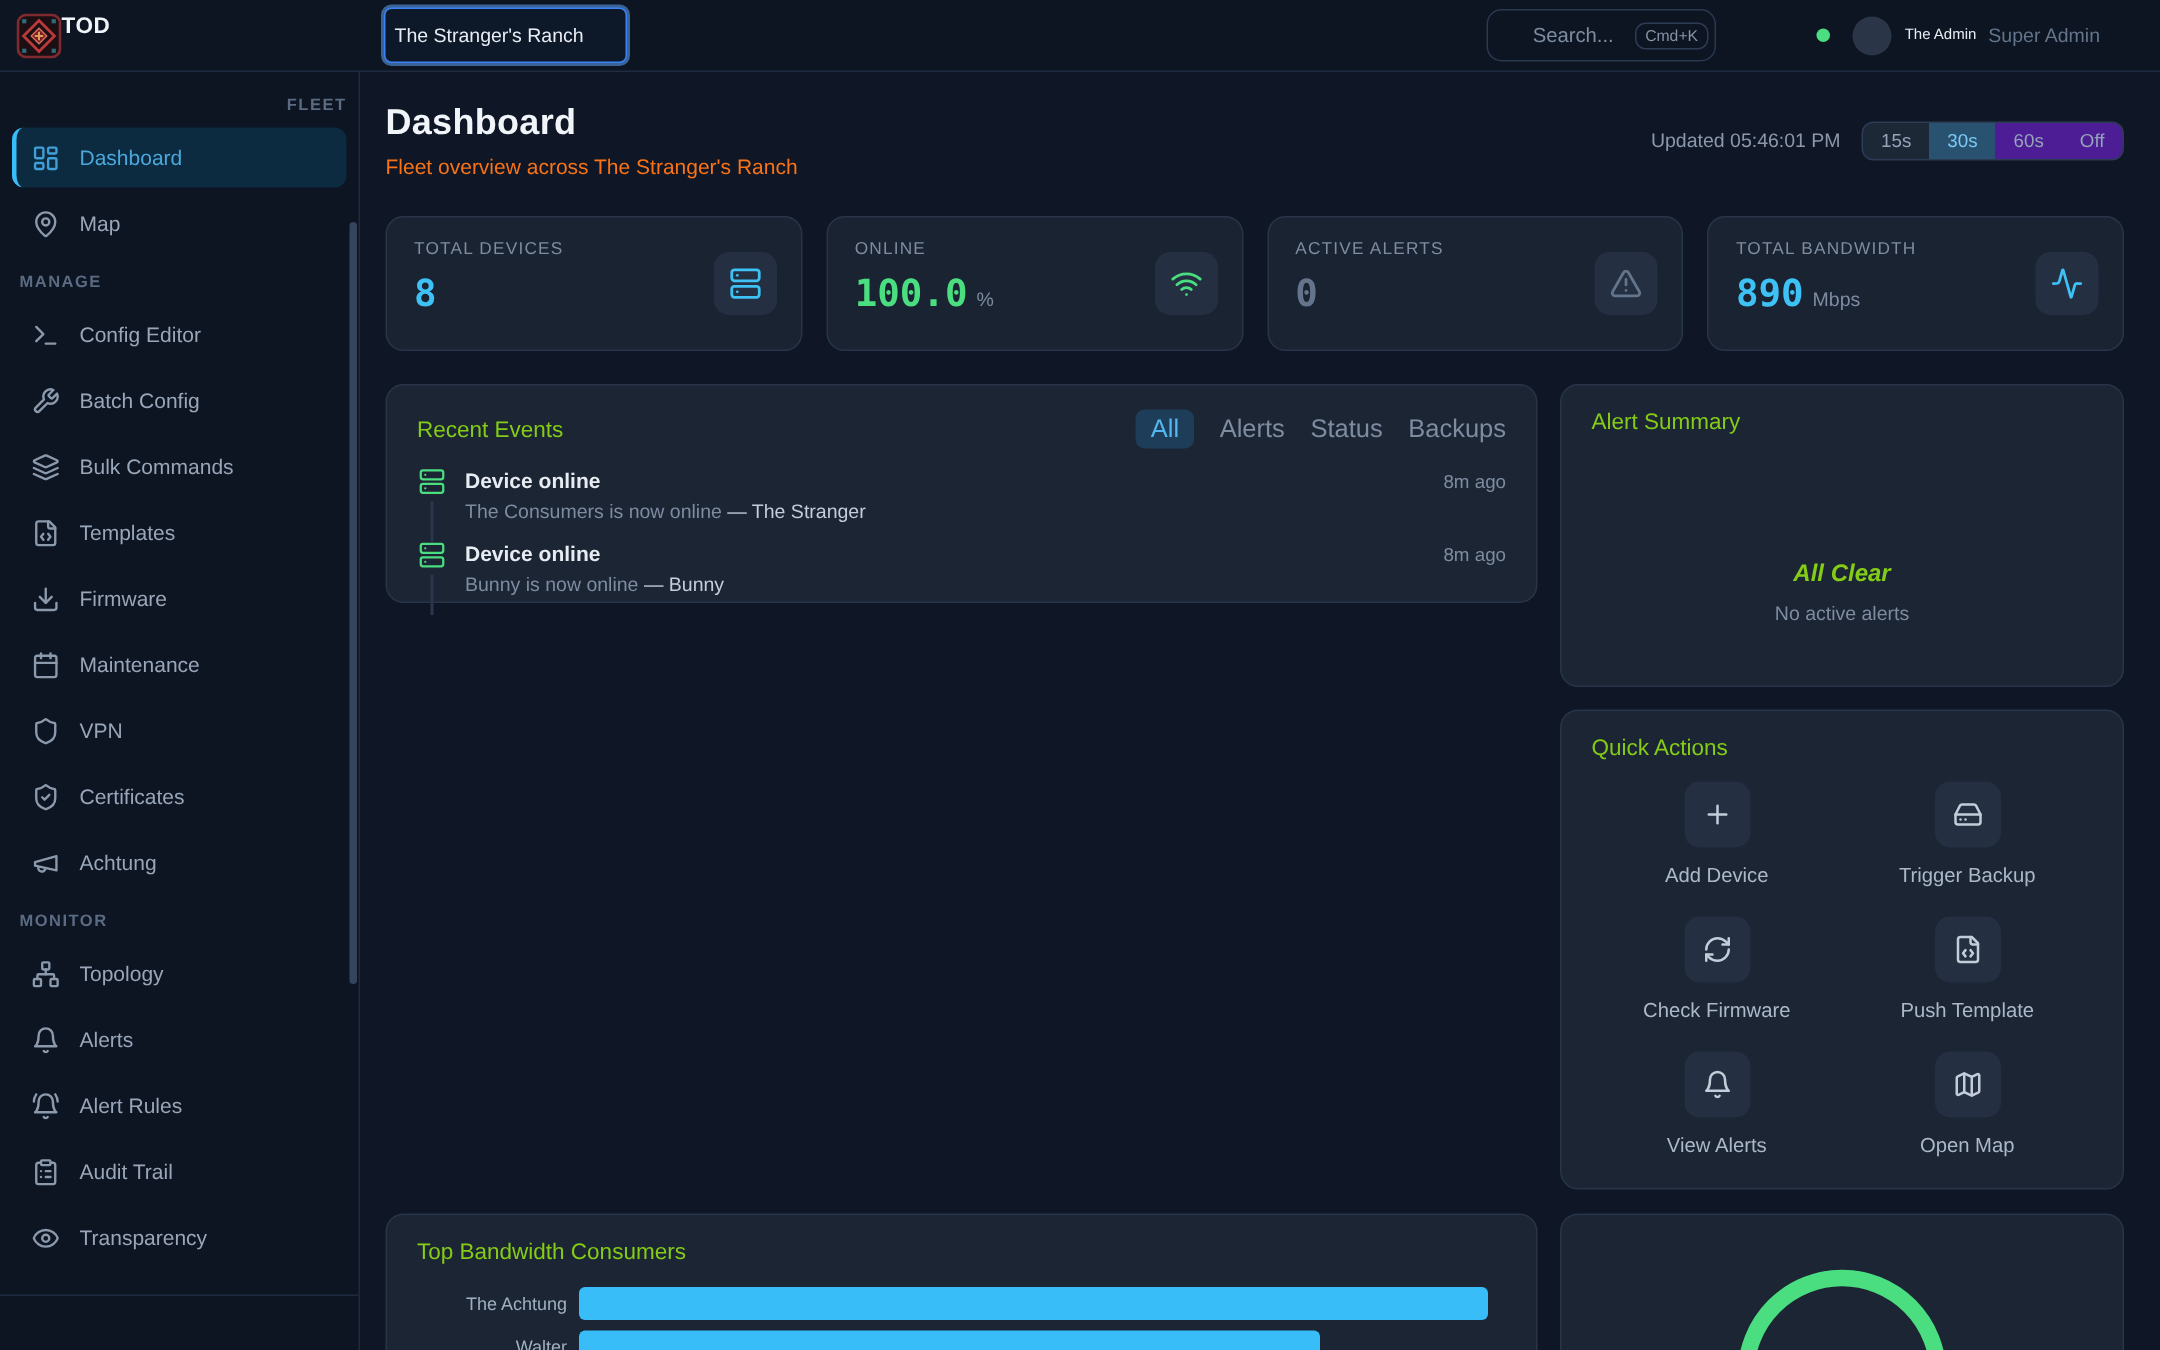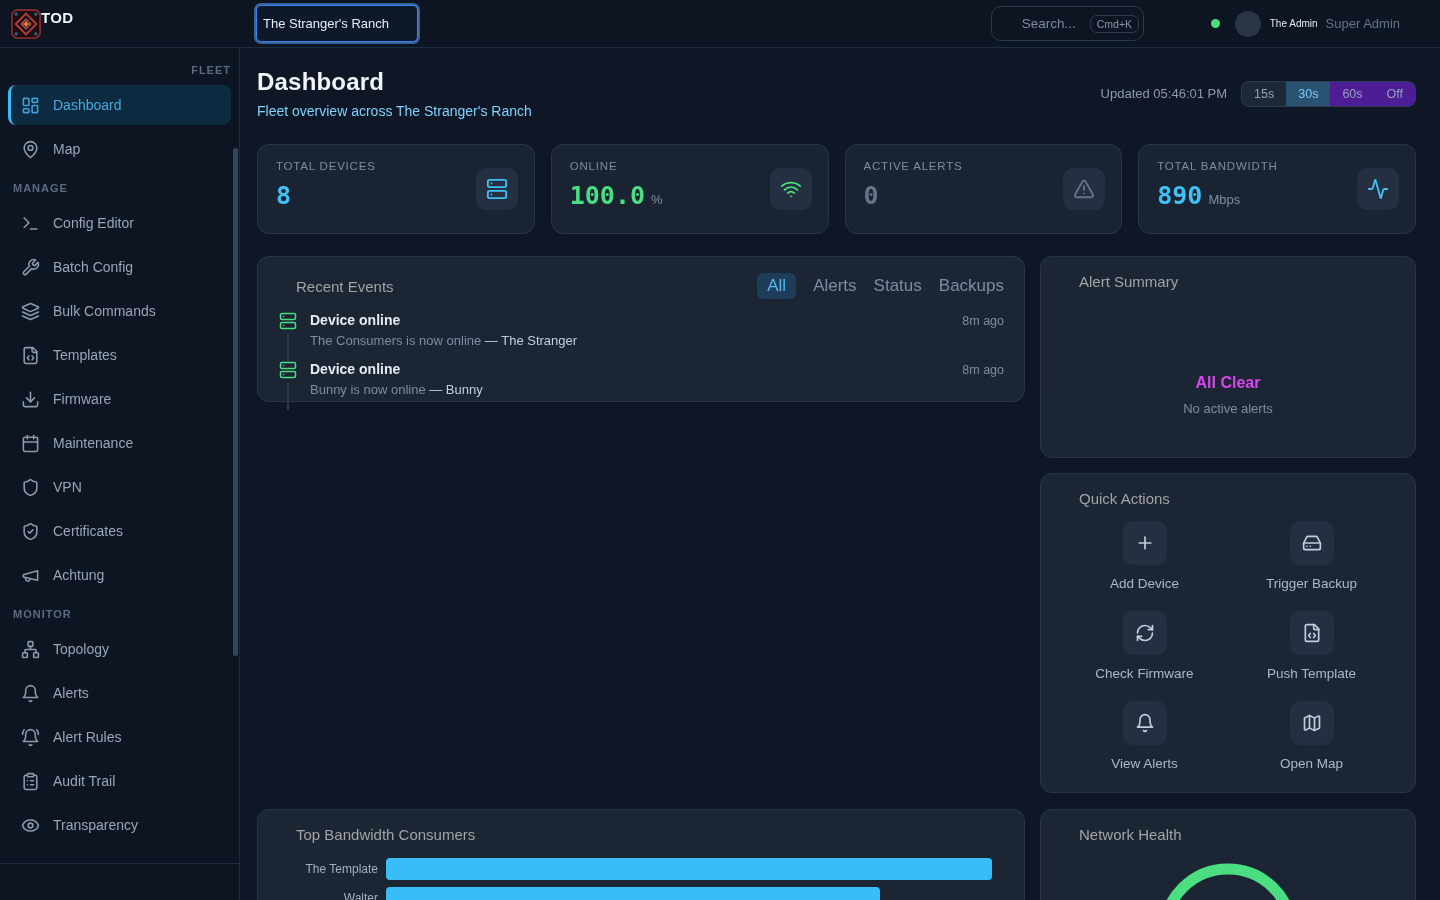--- a/index.html
+++ b/index.html
@@ -88,21 +88,21 @@
   }
   .side-collapse .ico { width:16px; height:16px; }
 
   
   .main {
     position:absolute; top:48px; left:241px; right:0; bottom:0;
     padding:20px 24px 0 16px; overflow:hidden;
   }
   .page-head { display:flex; align-items:center; justify-content:space-between; }
   .page-title { font-size:24px; font-weight:bold; color:#f1f5f9; letter-spacing:.2px; }
-  .page-sub { font-size:14px; color:#7dd3fc; margin-top:7px; }
+  .page-sub { font-size:14px; color:#f97316; margin-top:7px; }
   .head-right { display:flex; align-items:center; gap:14px; }
   .updated-text { font-size:13px; color:#8b98ab; }
   .seg-control {
     display:flex; border:1px solid #2c3c55; border-radius:8px; overflow:hidden;
     background:#4c1d95;
   }
   .seg {
     padding:5px 12px; font-size:12.5px; color:#94a3b8; cursor:pointer; white-space:nowrap;
   }
   .seg:first-child { background:#1d2837; }
@@ -123,21 +123,21 @@
     width:42px; height:42px; border-radius:10px; background:#242f42;
     display:flex; align-items:center; justify-content:center;
   }
   .stat-iconwell .ico { width:22px; height:22px; }
 
   
   .content-grid { display:grid; grid-template-columns:1fr 376px; gap:15px; margin-top:22px; }
   .card {
     background:#1c2534; border:1px solid #283549; border-radius:12px; padding:16px 20px;
   }
-  .card-title { font-size:15px; font-weight:500; color:#a3a3a3;margin-left:18px; }
+  .card-title { font-size:15px; font-weight:500; color:#84cc16; }
 
   
   .events-card { height:146px; }
   .events-head { display:flex; align-items:center; justify-content:space-between; }
   .evt-tabs { display:flex; align-items:center; gap:17px; }
   .evt-tab { font-size:17px; color:#7d8ca0; cursor:pointer; }
   .evt-tab.active {
     background:#1d3d59; color:#53b8f0; border-radius:6px; padding:3px 10px; font-weight:500;
   }
   .evt-list { margin-top:13px; }
@@ -150,21 +150,21 @@
   .evt-title { font-size:14px; font-weight:600; color:#e7ecf2; }
   .evt-time { font-size:12.5px; color:#7d8ca0; }
   .evt-desc { font-size:13px; color:#7d8ca0; margin-top:5px; }
   .evt-desc .evt-device { color:#c3cedb; }
 
   
   .right-col { display:flex; flex-direction:column; }
   .alert-card { height:202px; display:flex; flex-direction:column; }
   .alert-center { flex:1; display:flex; flex-direction:column; align-items:center; justify-content:center; }
   .alert-center .ico { width:46px; height:46px; color:#4ade80; }
-  .alert-status { font-size:16px; font-weight:600; color:#d946ef; margin-top:13px; }
+  .alert-status { font-size:16px; font-weight:600; color:#84cc16; margin-top:13px;font-style:italic; }
   .alert-detail { font-size:13px; color:#7d8ca0; margin-top:9px; }
 
   .qa-card { height:320px; margin-top:15px; }
   .qa-grid { display:grid; grid-template-columns:1fr 1fr; margin-top:14px; row-gap:20px; }
   .qa-item { display:flex; flex-direction:column; align-items:center; cursor:pointer; }
   .qa-iconwell {
     width:44px; height:44px; border-radius:10px; background:#242f42;
     display:flex; align-items:center; justify-content:center; color:#c3cdd9;
   }
   .qa-iconwell .ico { width:20px; height:20px; }
@@ -530,21 +530,21 @@
                 <div class="evt-desc"><span>Bunny is now online </span><span class="evt-device">— Bunny</span></div>
               </div>
             </div>
           </div>
       </div>
 
       <div class="card bw-card">
         <span class="card-title">Top Bandwidth Consumers</span>
         <div class="bw-list" id="bw-list">
             <div class="bw-row">
-              <div class="bw-label">The Template</div>
+              <div class="bw-label">The Achtung</div>
               <div class="bw-track">
                 <div class="bw-bar" style="width: 98%; background: rgb(56, 189, 248);"></div>
               </div>
             </div>
             <div class="bw-row">
               <div class="bw-label">Walter</div>
               <div class="bw-track">
                 <div class="bw-bar" style="width: 80%; background: rgb(56, 189, 248);"></div>
               </div>
             </div>
@@ -635,21 +635,20 @@
                     <path d="M9 3.24v15"></path>
                   </svg>
                 </span>
               </div>
               <div class="qa-label">Open Map</div>
             </div>
           </div>
       </div>
 
       <div class="card nh-card">
-        <span class="card-title">Network Health</span>
         <div class="nh-gauge">
           <svg width="152" height="152" viewBox="0 0 152 152">
             <circle id="nh-ring" cx="76" cy="76" r="64" fill="none" stroke-width="11" stroke="#4ade80"></circle>
             <text id="nh-value" x="76" y="89" text-anchor="middle" font-family="Liberation Sans, sans-serif" font-size="36" font-weight="bold" fill="#4ade80">100</text>
           </svg>
         </div>
       </div>
     </div>
   </div>
 </div>

